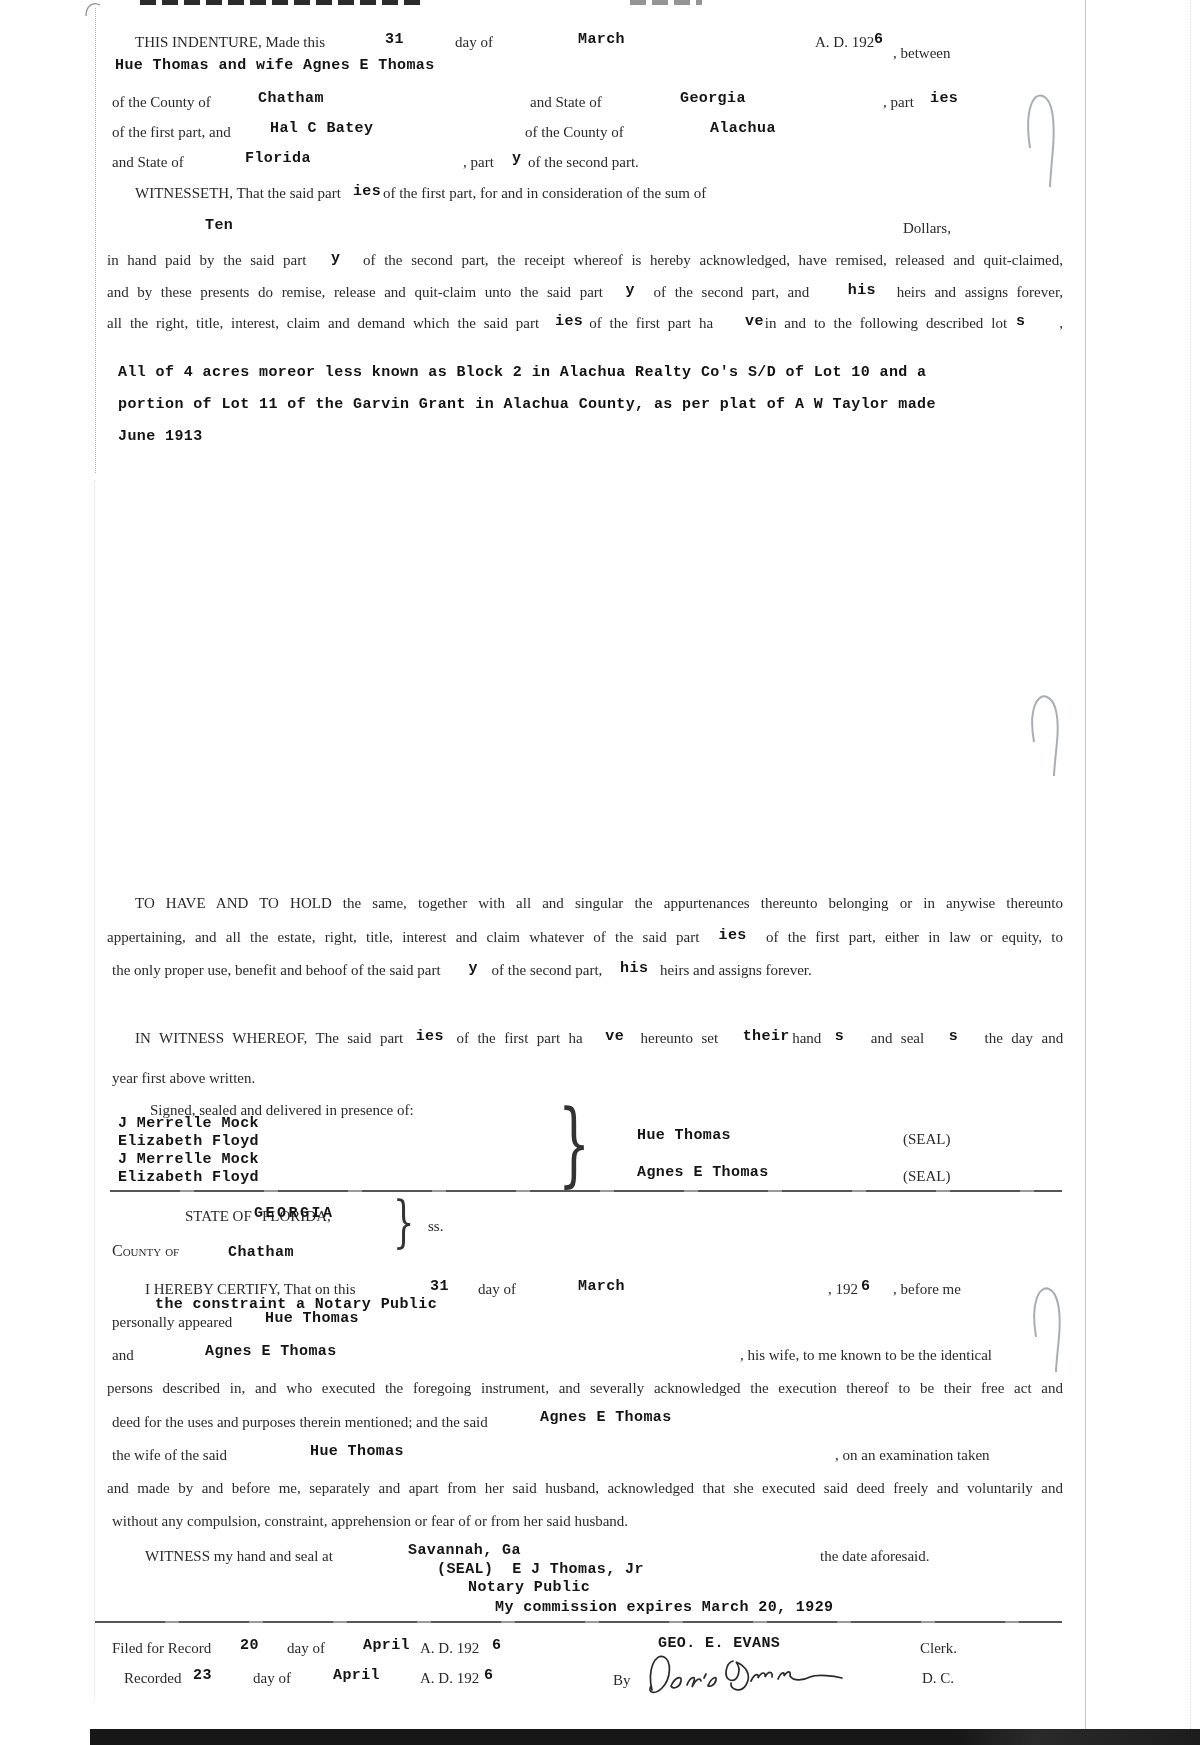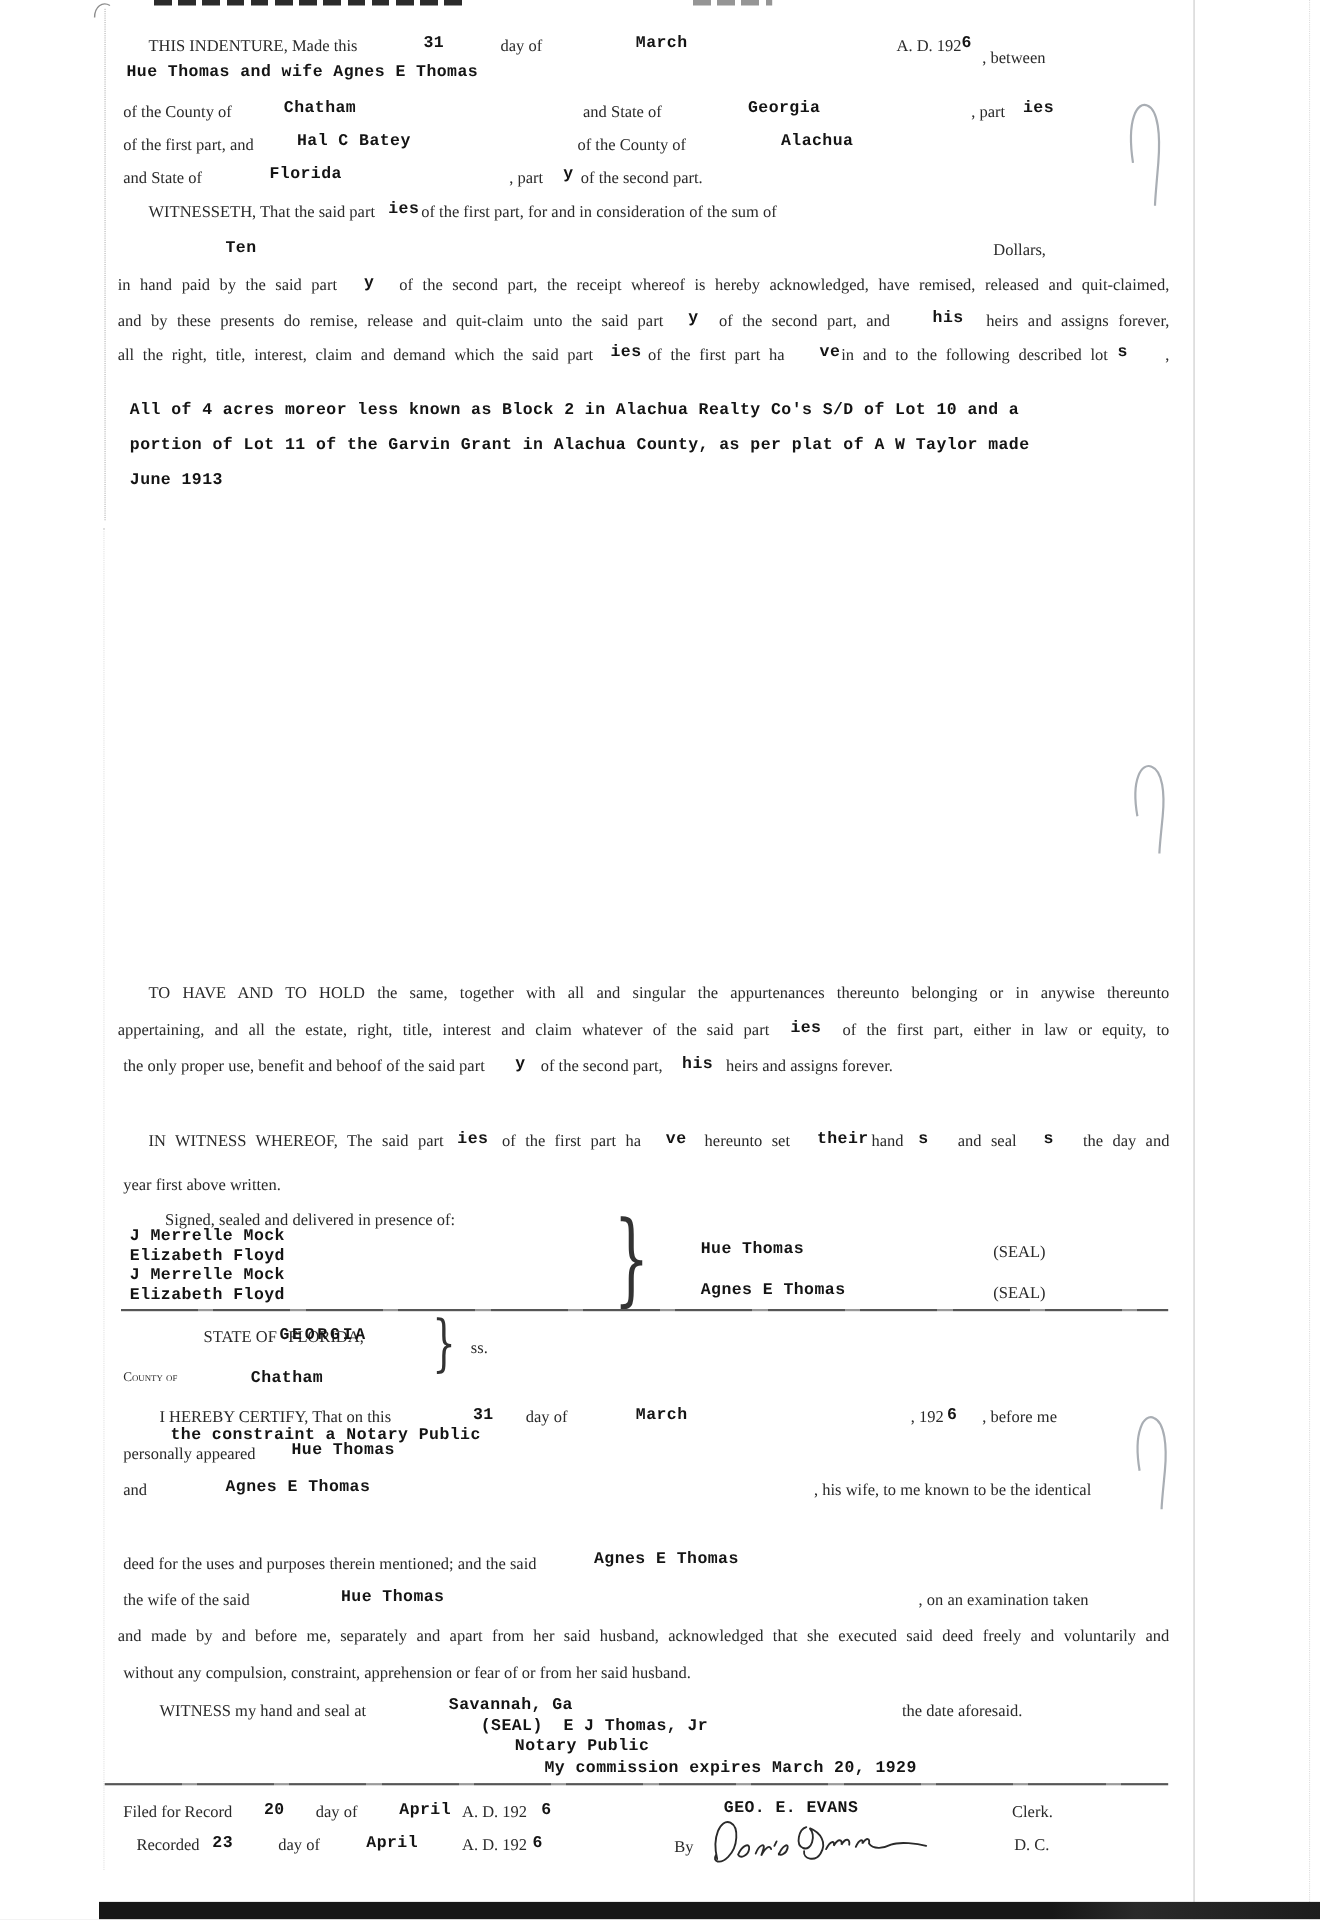--- a/index.html
+++ b/index.html
@@ -6,21 +6,21 @@
   .page{position:relative;width:1200px;height:1745px;background:#ffffff;overflow:hidden;
         font-family:"Liberation Serif",serif;color:#272727;}
   
   .p{font-family:"Liberation Serif",serif;font-size:15px;color:#2a2a2a;}
   
   .t{font-family:"Liberation Mono",monospace;font-size:15px;font-weight:700;color:#141414;letter-spacing:.4px;}
   .seg{position:absolute;white-space:pre;line-height:20px;}
   .flowline{position:absolute;white-space:normal;line-height:20px;}
   .just{text-align:justify;text-align-last:justify;}
   .up{position:relative;top:-3px;}
-  .sc{font-variant:small-caps;font-size:12px;}
+  .sc{font-variant:small-caps;font-size:16px;}
   .rule{position:absolute;height:2px;background:repeating-linear-gradient(90deg,#565656 0 70px,#9a9a9a 70px 84px);}
   .brace{position:absolute;font-family:"DejaVu Serif",serif;font-weight:400;color:#333;transform-origin:left top;}
   .scan-edge{position:absolute;top:0;bottom:0;width:1px;background:#c9c9c9;}
   .dot-edge{position:absolute;width:0;border-left:1px dotted #c2c2c2;}
   .bottombar{position:absolute;left:90px;right:0;top:1729px;height:16px;
              background:linear-gradient(90deg,#171717 0 78%,#2a2a2a 85%,#1d1d1d);}
   .topdash{position:absolute;top:0;height:5px;background:repeating-linear-gradient(90deg,#2b2b2b 0 16px,transparent 16px 22px);}
   svg{display:block;}
 </style>
 </head>
@@ -166,20 +166,23 @@
   <span class="seg t" style="left:578px;top:1277px;">March</span>
   <span class="seg p" style="left:828px;top:1279px;">, 192</span>
   <span class="seg t" style="left:861px;top:1277px;">6</span>
   <span class="seg p" style="left:893px;top:1279px;">, before me</span>
   <span class="seg t" style="left:155px;top:1295px;">the constraint a Notary Public</span>
   <span class="seg p" style="left:112px;top:1312px;">personally appeared</span>
   <span class="seg t" style="left:265px;top:1309px;">Hue Thomas</span>
   <span class="seg p" style="left:112px;top:1345px;">and</span>
   <span class="seg t" style="left:205px;top:1342px;">Agnes E Thomas</span>
   <span class="seg p" style="left:740px;top:1345px;">, his wife, to me known to be the identical</span>
+  <div class="flowline p just" style="left:107px;top:1378px;width:956px;">
+    <span>persons described in, and who executed the foregoing instrument, and severally acknowledged the execution thereof to be their free act and</span>
+  </div>
   <span class="seg p" style="left:112px;top:1412px;">deed for the uses and purposes therein mentioned; and the said</span>
   <span class="seg t" style="left:540px;top:1408px;">Agnes E Thomas</span>
   <span class="seg p" style="left:112px;top:1445px;">the wife of the said</span>
   <span class="seg t" style="left:310px;top:1442px;">Hue Thomas</span>
   <span class="seg p" style="left:835px;top:1445px;">, on an examination taken</span>
   <div class="flowline p just" style="left:107px;top:1478px;width:956px;">
     <span>and made by and before me, separately and apart from her said husband, acknowledged that she executed said deed freely and voluntarily and</span>
   </div>
   <span class="seg p" style="left:112px;top:1511px;">without any compulsion, constraint, apprehension or fear of or from her said husband.</span>
 

